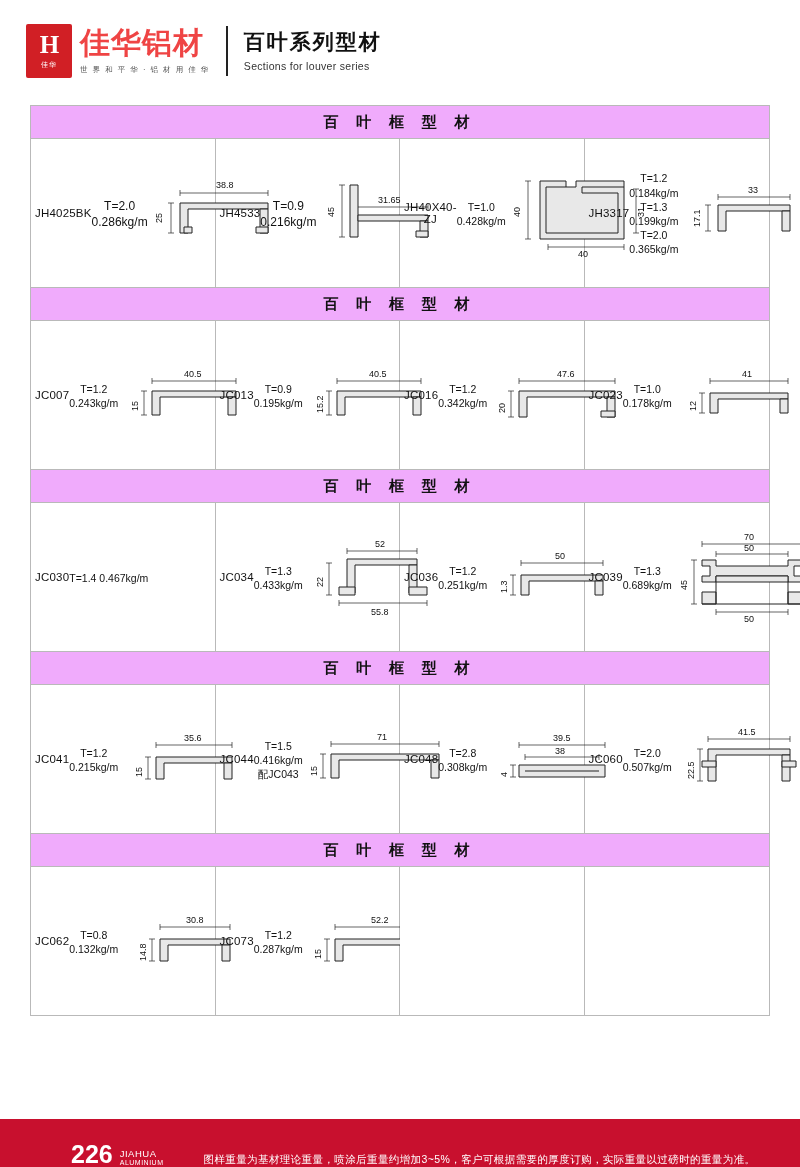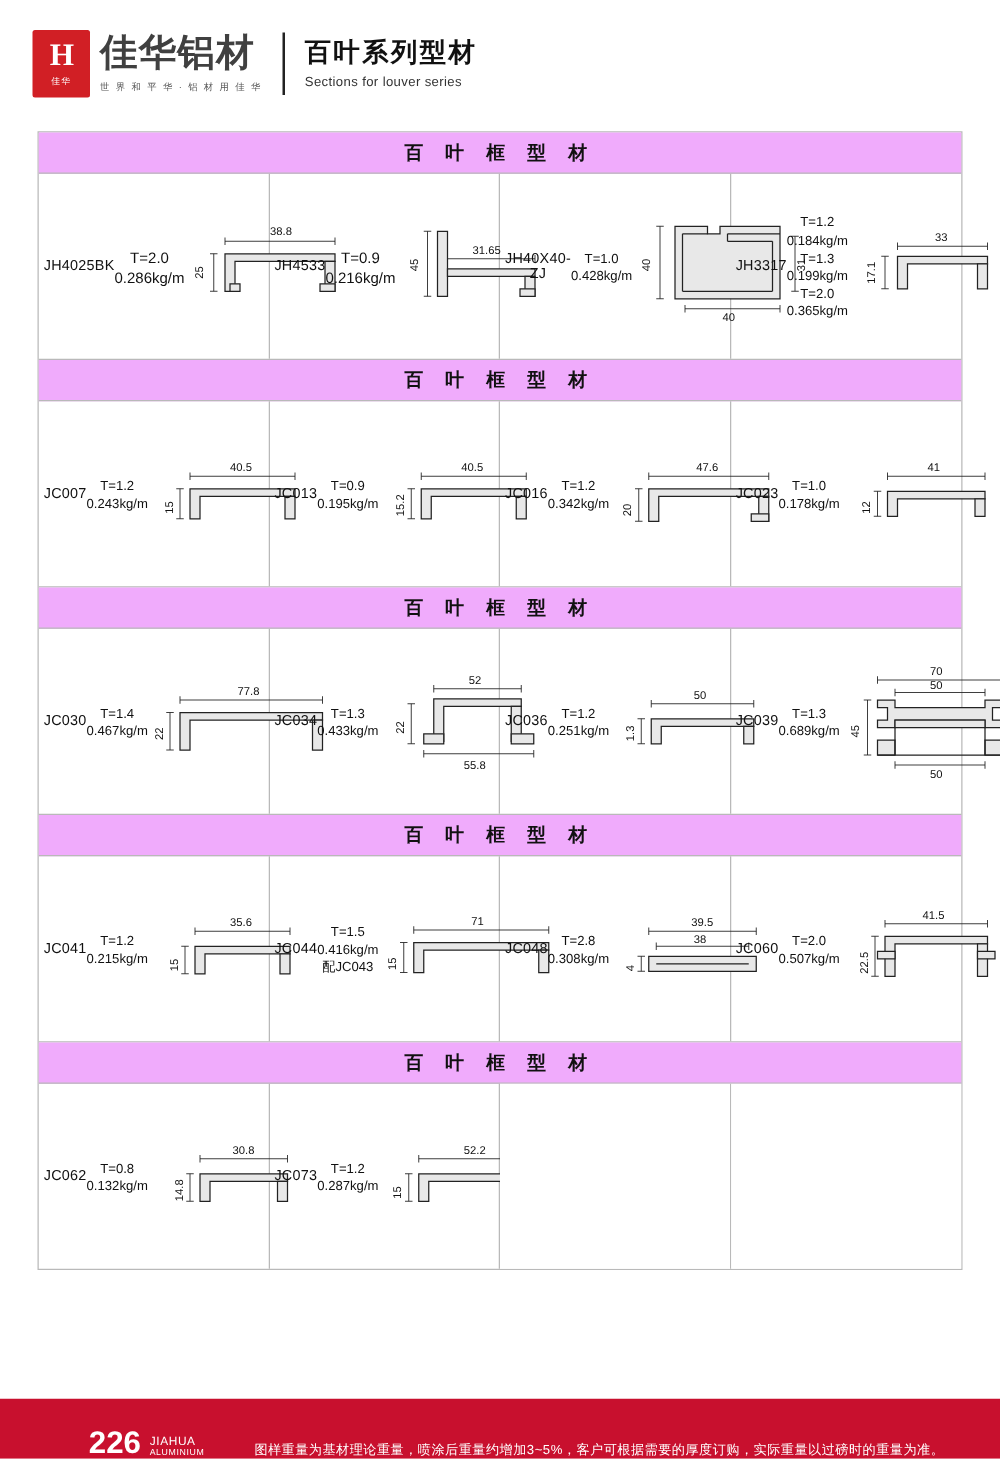--- a/index.html
+++ b/index.html
@@ -37,21 +37,21 @@
     font-size:25px;font-weight:bold;line-height:1;
     letter-spacing:-1px;
   }
   .logo-mark .sub{
     font-size:7px;margin-top:3px;letter-spacing:1px;
   }
   .brand-cn{
     font-family:"Liberation Serif", serif;
     font-size:30px;
     font-weight:bold;
-    color:#404040;
+    color:#ef4444;
     letter-spacing:1px;
     line-height:1;
   }
   .brand-sub{
     font-size:7.5px;
     color:#555;
     letter-spacing:1.5px;
     margin-top:7px;
     white-space:nowrap;
   }
@@ -323,30 +323,20 @@
       </div>
     </div>
   </div>
 
   <div class="band">百 叶 框 型 材</div>
   <div class="row">
 
     <div class="cell">
       <div class="code">JC030</div>
       <div class="spec">T=1.4   0.467kg/m</div>
-      <div class="fig">
-        <svg width="165" height="72" viewBox="0 0 165 72">
-          <path class="dim" d="M26 18 H140 M26 15 V21 M140 15 V21"></path>
-          <text class="dimtxt" x="72" y="14">77.8</text>
-          <path class="dim" d="M18 28 V58 M15 28 H21 M15 58 H21"></path>
-          <text class="dimtxt" x="12" y="50" transform="rotate(-90 12 50)">22</text>
-          <path class="fill" d="M26 28 H140 V34 H34 V58 H26 Z"></path>
-          <path class="fill" d="M132 34 H140 V58 H132 Z"></path>
-        </svg>
-      </div>
     </div>
 
     <div class="cell">
       <div class="code">JC034</div>
       <div class="spec">T=1.3   0.433kg/m</div>
       <div class="fig">
         <svg width="160" height="82" viewBox="0 0 160 82">
           <path class="dim" d="M44 14 H114 M44 11 V17 M114 11 V17"></path>
           <text class="dimtxt" x="72" y="10">52</text>
           <path class="dim" d="M26 26 V58 M23 26 H29 M23 58 H29"></path>

